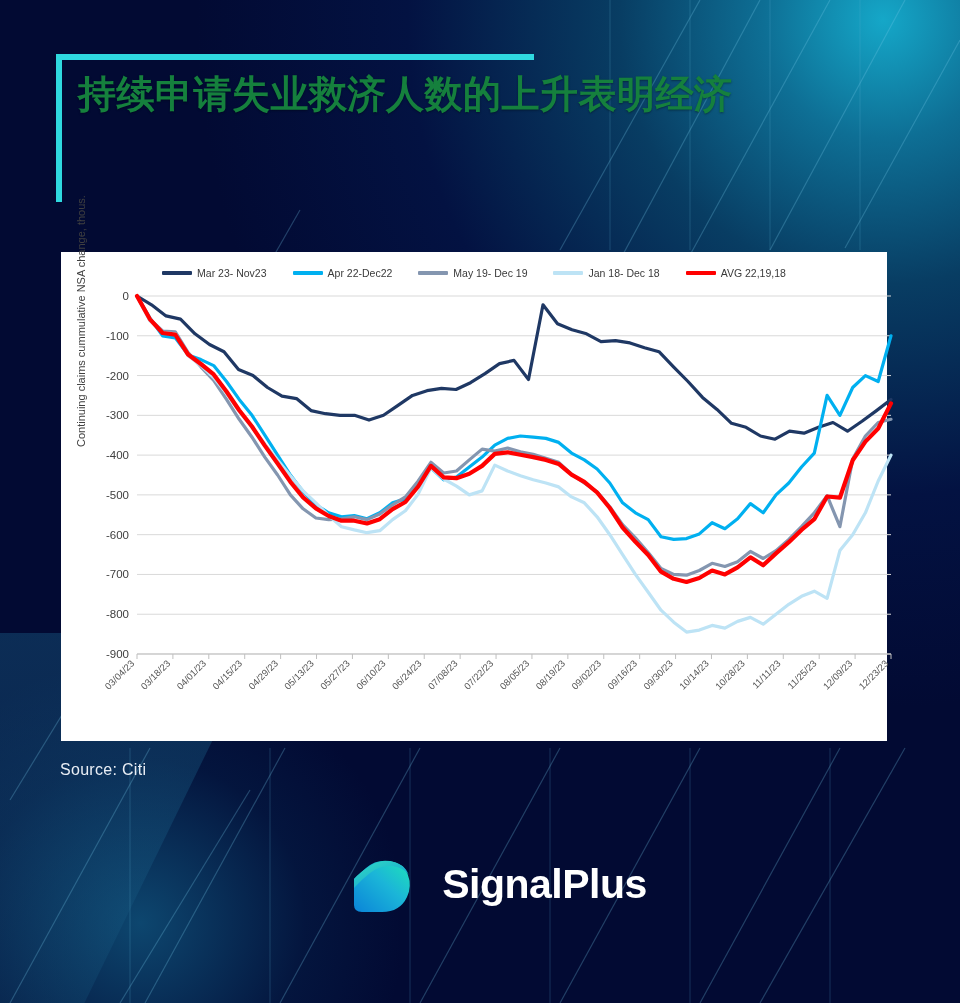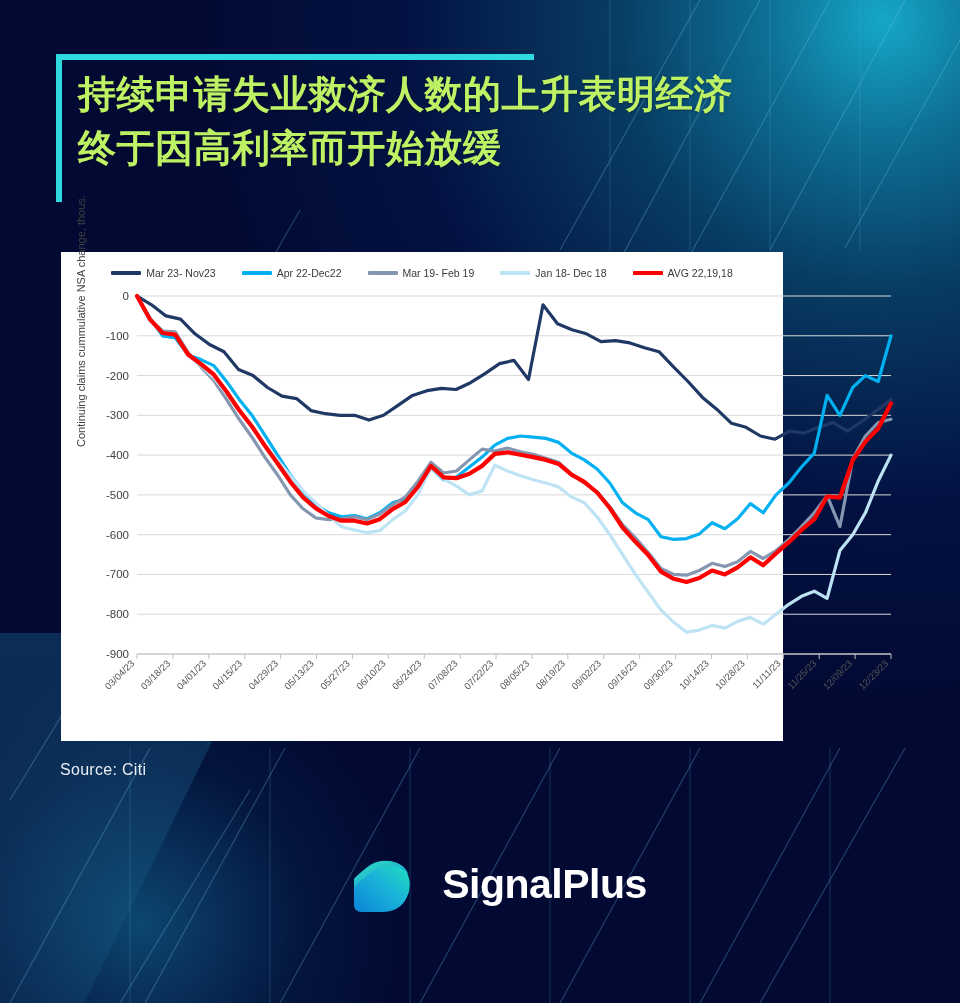--- a/index.html
+++ b/index.html
@@ -40,32 +40,32 @@
   .accent-top {
     position: absolute; left: 0; top: 0; width: 478px; height: 6px;
     background: #2fd9e0;
   }
   .accent-left {
     position: absolute; left: 0; top: 0; width: 6px; height: 148px;
     background: #2fd9e0;
   }
   .headline {
     padding-left: 22px; padding-top: 14px;
-    color: #bef264;
+    color: #15803d;
     font-size: 38px; font-weight: bold;
     line-height: 1.42;
     letter-spacing: 0.5px;
     text-shadow: 0 1px 2px rgba(0,0,0,0.35);
   }
   .headline div { white-space: nowrap; }
 
   
   .chart-card {
     position: absolute; left: 61px; top: 252px;
-    width: 722px; height: 489px;
+    width: 826px; height: 489px;
     background: #ffffff;
   }
   .legend {
     display: flex; justify-content: center; align-items: center;
     gap: 26px; padding-top: 12px; height: 30px;
   }
   .legend-item { display: flex; align-items: center; gap: 5px; }
   .legend-swatch { width: 30px; height: 4px; border-radius: 1px; }
   .legend-label { font-size: 10.5px; color: #3a3a3a; white-space: nowrap; }
 
@@ -136,37 +136,36 @@
       <line x1="830" y1="748" x2="830" y2="1003"></line>
     </g>
   </svg>
 </div>
 
 <div class="title-wrap">
   <div class="accent-top"></div>
   <div class="accent-left"></div>
   <div class="headline">
     <div>持续申请失业救济人数的上升表明经济</div>
-    <div>终于因高利率而开始放缓</div>
   </div>
 </div>
 
 <div class="chart-card">
   <div class="legend" id="legend">
       <div class="legend-item">
         <div class="legend-swatch" style="background: rgb(31, 56, 100);"></div>
         <div class="legend-label">Mar 23- Nov23</div>
       </div>
       <div class="legend-item">
         <div class="legend-swatch" style="background: rgb(0, 176, 240);"></div>
         <div class="legend-label">Apr 22-Dec22</div>
       </div>
       <div class="legend-item">
         <div class="legend-swatch" style="background: rgb(132, 150, 176);"></div>
-        <div class="legend-label">Mar 19- Feb 19</div>
+        <div class="legend-label">May 19- Dec 19</div>
       </div>
       <div class="legend-item">
         <div class="legend-swatch" style="background: rgb(189, 227, 245);"></div>
         <div class="legend-label">Jan 18- Dec 18</div>
       </div>
       <div class="legend-item">
         <div class="legend-swatch" style="background: rgb(255, 0, 0);"></div>
         <div class="legend-label">AVG 22,19,18</div>
       </div>
     </div>

